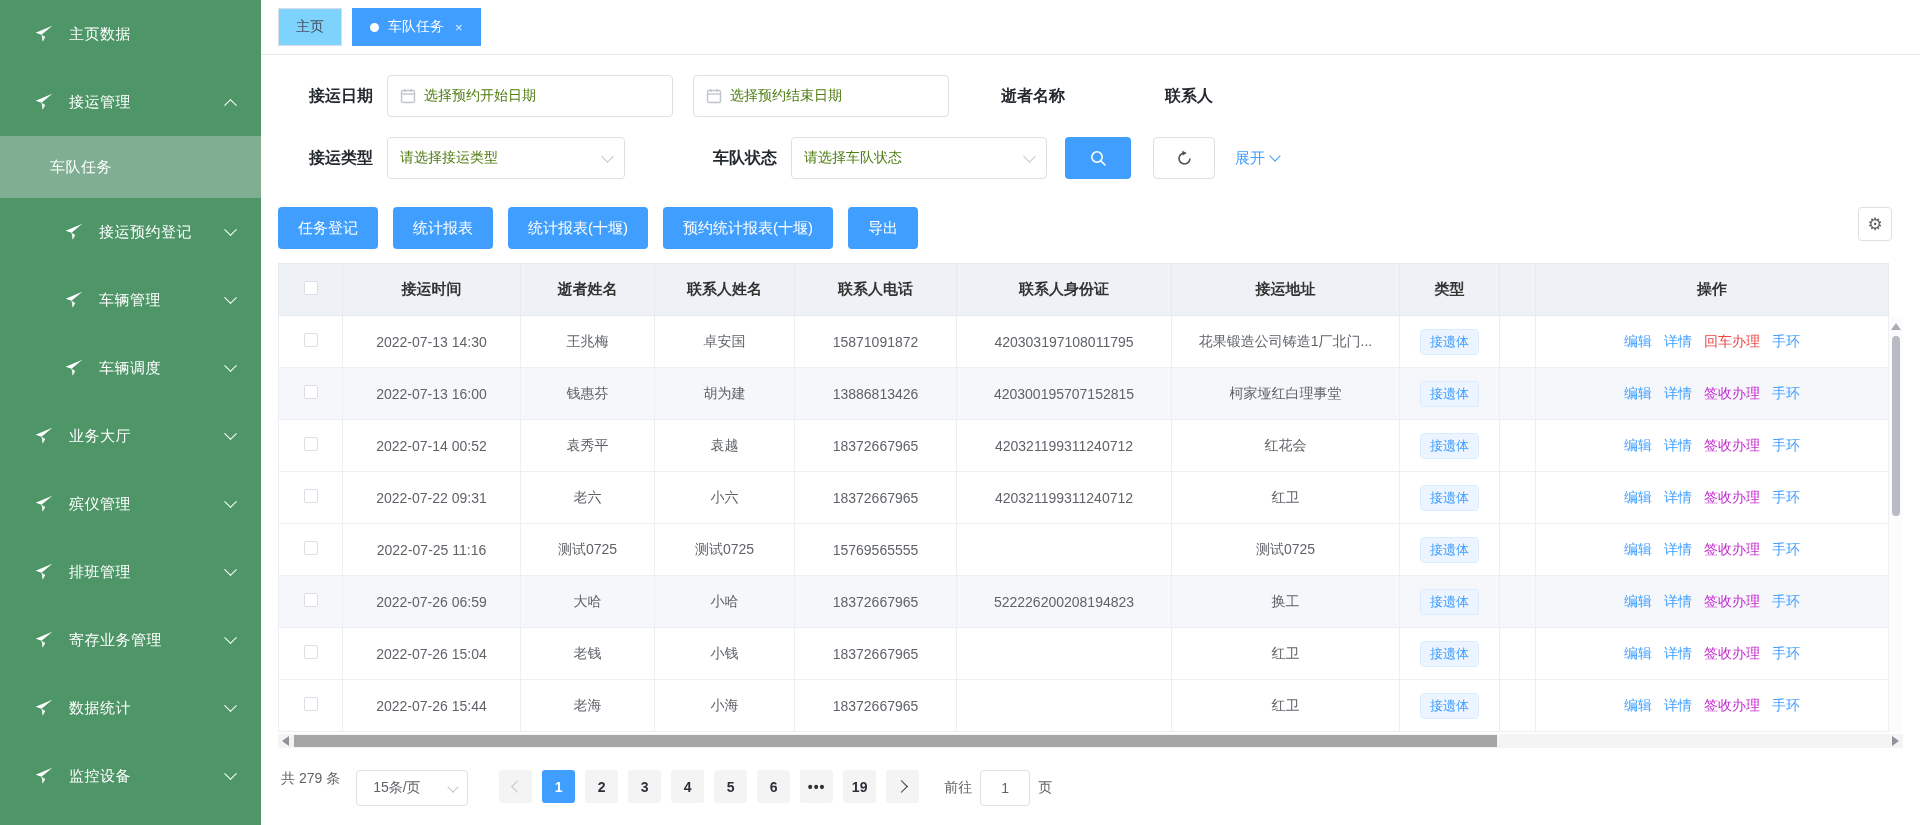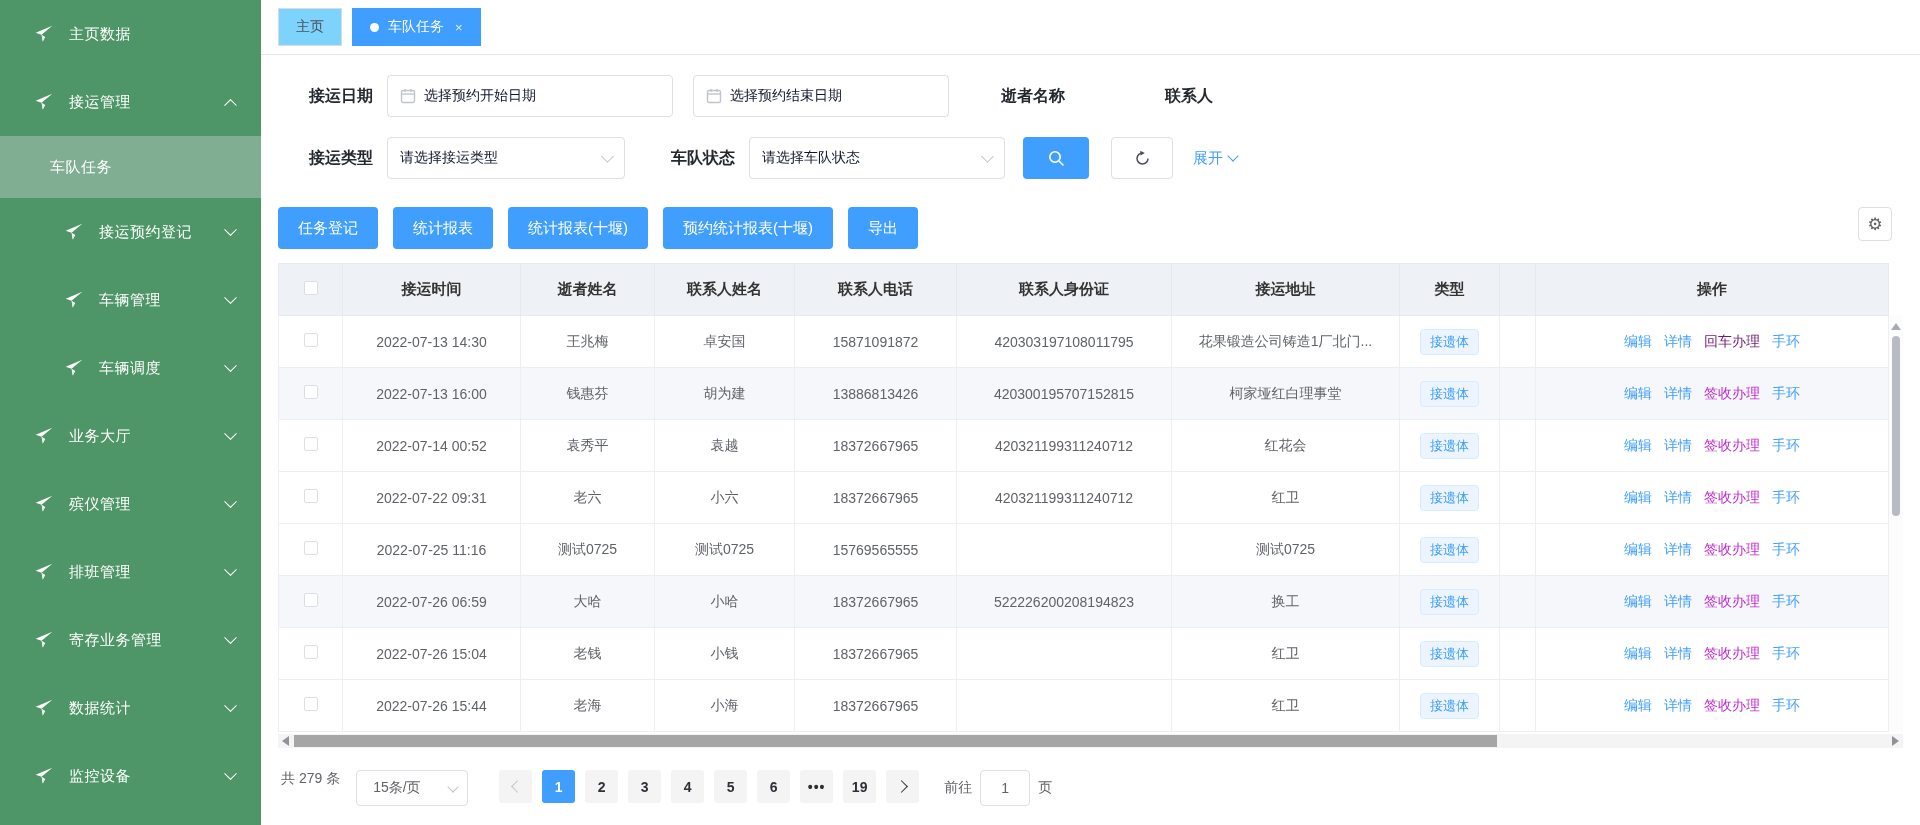--- a/index.html
+++ b/index.html
@@ -30,21 +30,21 @@
   .tab .dot { width:9px; height:9px; border-radius:50%; background:#fff; }
   .tab .close { font-size:13px; opacity:.85; margin-left:2px; }
 
   .filters { padding:20px 20px 2px 20px; flex-shrink:0; }
   .frow { display:flex; align-items:center; margin-bottom:20px; }
   .flabel { font-size:16px; font-weight:bold; color:#24292f; margin-right:14px;
     width:92px; text-align:right; flex-shrink:0; white-space:nowrap; }
   .flabel.auto { width:auto; }
   .inp { height:42px; border:1px solid #dcdfe6; border-radius:4px; display:flex;
     align-items:center; padding:0 12px; color:#c0c4cc; font-size:14px; background:#fff; gap:8px; }
-  .inp .ph { color:#0f172a; }
+  .inp .ph { color:#4d7c0f; }
   .cal { width:16px; height:16px; flex-shrink:0; }
   .sel { justify-content:space-between; }
   .sel .schev { width:9px; height:9px; border-right:1.5px solid #c0c4cc;
     border-bottom:1.5px solid #c0c4cc; transform:rotate(45deg); margin-top:-4px; }
   .btn-search { width:66px; height:42px; background:#409eff; border:none; border-radius:4px;
     margin-left:18px; display:flex; align-items:center; justify-content:center; cursor:pointer; }
   .btn-refresh { width:62px; height:42px; background:#fff; border:1px solid #dcdfe6;
     border-radius:4px; margin-left:22px; display:flex; align-items:center; justify-content:center; cursor:pointer; }
   .expand { margin-left:20px; color:#409eff; font-size:15px; display:flex; align-items:center;
     gap:6px; cursor:pointer; }
@@ -67,21 +67,21 @@
     border:1px solid #e6eaf0; text-align:center; }
   td { height:52px; font-size:14px; color:#5f6368; border:1px solid #ecf0f5;
     text-align:center; overflow:hidden; white-space:nowrap; text-overflow:ellipsis; padding:0 4px; }
   tr.stripe td { background:#f5f7fa; }
   .cb { width:14px; height:14px; border:1px solid #dcdfe6; border-radius:2px;
     background:#fff; display:inline-block; cursor:pointer; }
   .tag { display:inline-block; padding:3px 9px; font-size:13px; color:#409eff;
     background:#ecf5ff; border:1px solid #d9ecff; border-radius:4px; }
   .alink { cursor:pointer; margin:12px 6px; white-space:nowrap;font-family:Liberation Serif, serif; }
   .alink.blue { color:#409eff; }
-  .alink.red { color:#701a75; }
+  .alink.red { color:#ef4444; }
   .alink.magenta { color:#c32ad0; }
 
   .vscroll { width:14px; flex-shrink:0; background:#fcfcfc; margin-top:52px;
     display:flex; flex-direction:column; align-items:center; }
   .vs-up { width:0; height:0; border-left:5px solid transparent; border-right:5px solid transparent;
     border-bottom:7px solid #a9adb3; margin:8px 0 6px; }
   .vs-thumb { width:8px; height:180px; background:#b8bcc2; border-radius:4px; }
 
   .hscroll { height:14px; margin:2px 17px 0; background:#f4f4f4; display:flex;
     align-items:center; position:relative; }
@@ -247,21 +247,21 @@
         </div>
         <span class="flabel auto" style="margin-left:52px">逝者名称</span>
         <span class="flabel auto" style="margin-left:86px">联系人</span>
       </div>
       <div class="frow">
         <span class="flabel">接运类型</span>
         <div class="inp sel" style="width:238px">
           <span class="ph">请选择接运类型</span>
           <span class="schev"></span>
         </div>
-        <span class="flabel auto" style="margin-left:46px">车队状态</span>
+        <span class="flabel auto" style="margin-left:88px">车队状态</span>
         <div class="inp sel" style="width:256px">
           <span class="ph">请选择车队状态</span>
           <span class="schev"></span>
         </div>
         <button class="btn-search">
           <svg width="18" height="18" viewBox="0 0 18 18">
               <circle cx="8" cy="8" r="5.2" fill="none" stroke="#fff" stroke-width="1.6"></circle>
               <line x1="12" y1="12" x2="16" y2="16" stroke="#fff" stroke-width="1.6" stroke-linecap="round"></line>
             </svg>
         </button>

